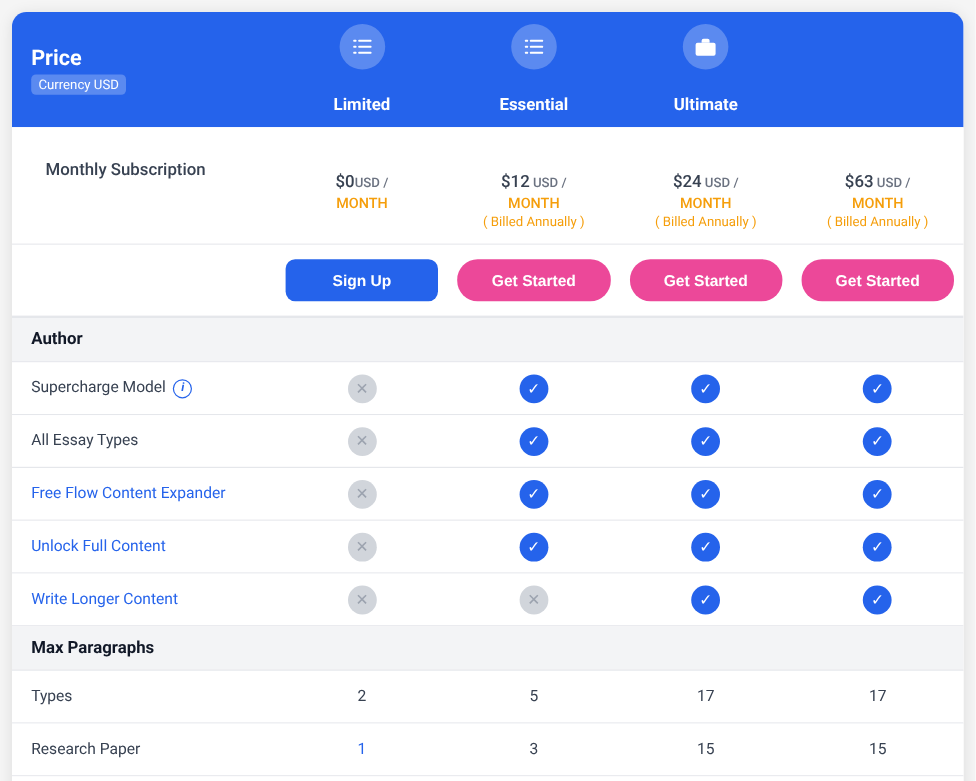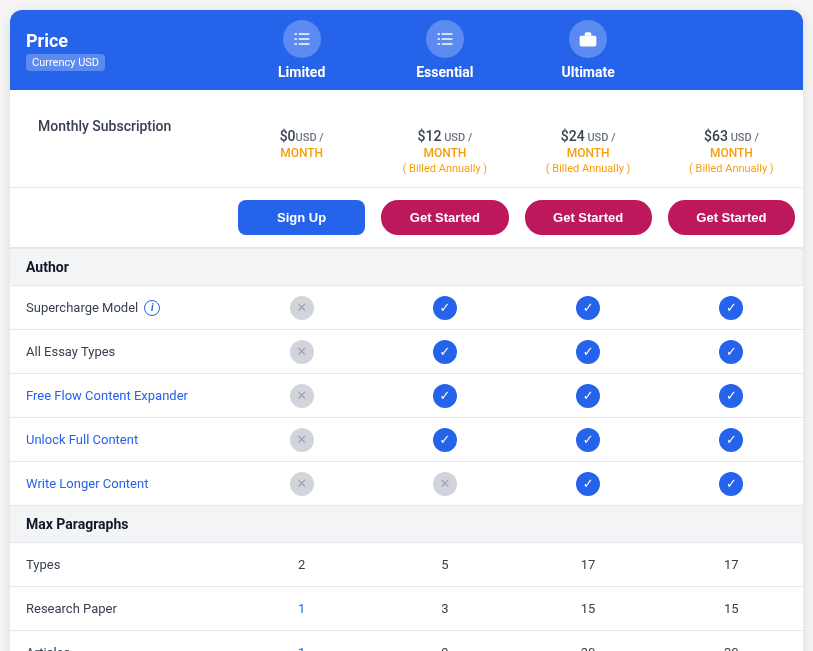--- a/index.html
+++ b/index.html
@@ -66,20 +66,21 @@
     }
     .plan-icon-circle svg {
       width: 20px;
       height: 20px;
       fill: white;
     }
     .plan-name {
       font-size: 14px;
       font-weight: 700;
       color: #fff;
+      margin-top: 16px;
     }
 
     
     .pricing-row {
       display: grid;
       grid-template-columns: 220px 1fr 1fr 1fr 1fr;
       border-bottom: 1px solid #e5e7eb;
       background: #fff;
     }
     .pricing-label {
@@ -145,21 +146,21 @@
       font-weight: 700;
       cursor: pointer;
       width: 100%;
       max-width: 140px;
     }
     .btn-signup {
       background: #2563eb;
       color: #fff;
     }
     .btn-getstarted {
-      background: #be185d;
+      background: #ec4899;
       color: #fff;
       border-radius: 17px;
     }
 
     
     .section-header {
       display: grid;
       grid-template-columns: 220px 1fr 1fr 1fr 1fr;
       background: #f3f4f6;
       border-bottom: 1px solid #e5e7eb;

